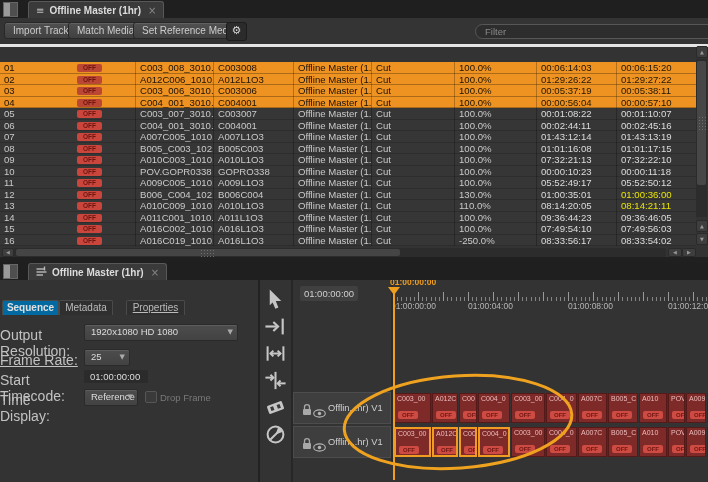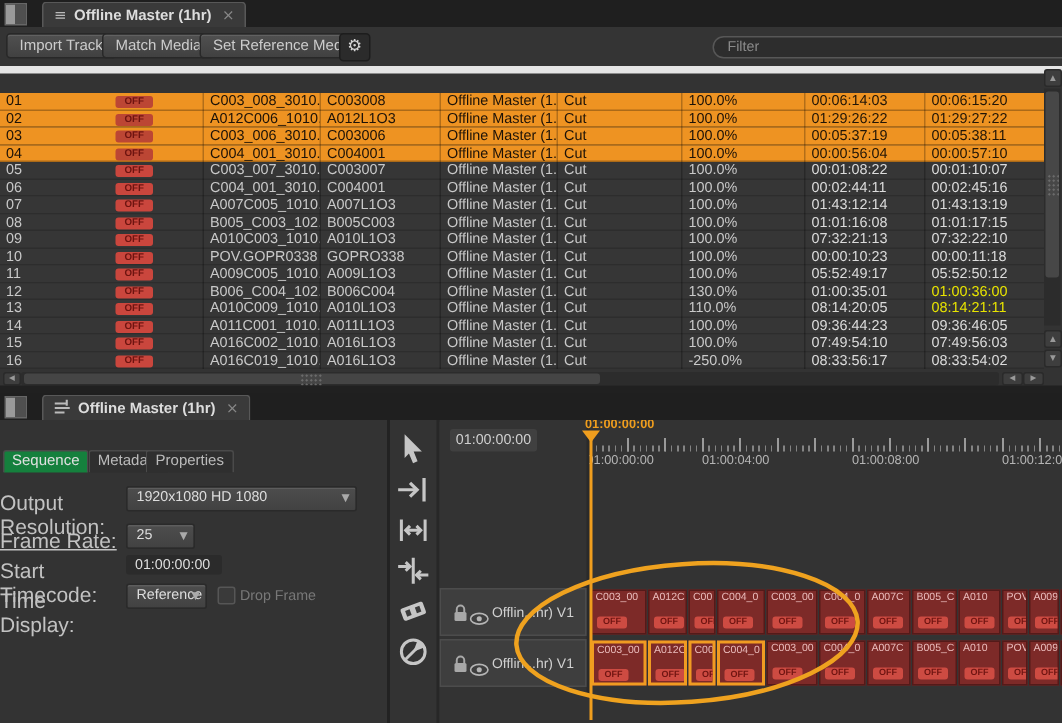--- a/index.html
+++ b/index.html
@@ -11,21 +11,21 @@
   .tabbar{position:absolute;left:0;right:0;height:18px;background:#1f1f1f;border-bottom:1px solid #141414;}
   .panelicon{position:absolute;left:3px;top:2px;width:13px;height:13px;
              background:linear-gradient(90deg,#9a9a9a 0 45%,#4f4f4f 45%);border:1px solid #666;}
   .tab{position:absolute;left:28px;top:1px;height:17px;background:#3a3a3a;border:1px solid #585858;border-bottom:none;
        border-radius:3px 3px 0 0;display:flex;align-items:center;gap:5px;padding:0 7px;}
   .tab .ticon{font-size:10px;color:#bbb;line-height:10px;}
   .tab .ttitle{font-size:10px;font-weight:bold;color:#ddd;white-space:nowrap;}
   .tab .tclose{font-size:10px;color:#888;margin-left:2px;}
 
   
-  .toolrow{position:absolute;top:18px;left:0;right:0;height:26px;background:#343434;border-bottom:5px solid #e5e5e5;}
+  .toolrow{position:absolute;top:18px;left:0;right:0;height:26px;background:#343434;border-bottom:3px solid #e5e5e5;}
   .btn{position:absolute;top:4px;height:17px;background:linear-gradient(#505050,#414141);border:1px solid #282828;
        border-radius:3px;color:#ccc;font-size:10px;line-height:15px;padding:0 8px;box-shadow:inset 0 1px 0 #616161;}
   .gearbtn{position:absolute;top:4px;left:226px;width:19px;height:17px;background:#2b2b2b;border:1px solid #1d1d1d;
        border-radius:3px;color:#d5d5d5;font-size:11px;text-align:center;line-height:16px;}
   .filter{position:absolute;top:6px;left:475px;width:224px;height:13px;border-radius:8px;background:#2d2d2d;
        border:1px solid #575757;color:#bbb;font-size:9.5px;padding:0 9px;outline:none;font-family:inherit;}
   .filter::placeholder{color:#8a8a8a;}
 
   
   .grid{display:grid;grid-template-columns:51px 80px 78px 80px 78px 83px 82px 80px 80px;padding-left:4px;}
@@ -55,21 +55,21 @@
   .vthumb{position:absolute;left:1px;top:2px;width:9px;height:124px;background:#474747;border-radius:2px;}
   .gripv{position:absolute;width:8px;height:15px;background-image:radial-gradient(circle,#6e6e6e 30%,transparent 36%);
         background-size:3px 3px;}
 
   
   .divider{position:absolute;top:257px;left:0;right:0;height:5px;background:#202020;}
   .bottom{position:absolute;top:262px;left:0;width:708px;height:220px;background:#333;}
   .leftpanel{position:absolute;top:18px;left:0;width:258px;height:202px;background:#333;border-right:2px solid #222;}
   .seqtab{position:absolute;top:20px;height:14px;font-size:10px;color:#bbb;background:#2f2f2f;border:1px solid #4a4a4a;
           border-bottom:none;border-radius:2px 2px 0 0;text-align:center;line-height:13px;}
-  .seqtab.active{background:#15803d;color:#e0e0e0;}
+  .seqtab.active{background:#0369a1;color:#e0e0e0;font-weight:bold;}
   .flabel{position:absolute;width:80px;font-size:14px;color:#c2c2c2;}
   .dropdown{position:absolute;height:15px;background:linear-gradient(#4d4d4d,#424242);border:1px solid #2a2a2a;
           border-radius:2px;font-size:9.5px;color:#ddd;line-height:14px;padding-left:6px;box-shadow:inset 0 1px 0 #5d5d5d;}
   .dropdown .arrow{position:absolute;right:4px;top:0;font-size:7px;color:#aaa;line-height:14px;}
   .valuebox{position:absolute;height:13px;background:#2b2b2b;font-size:9.5px;color:#ddd;line-height:13px;
           padding:0 6px;border-radius:2px;}
   .checkbox{position:absolute;width:10px;height:10px;background:#3a3a3a;border:1px solid #565656;border-radius:2px;}
   .cblabel{position:absolute;font-size:9.5px;color:#787878;}
 
   
@@ -343,21 +343,21 @@
             </svg>
         </span>
         <span class="ttitle">Offline Master (1hr)</span>
         <span class="tclose glyph">×</span>
       </div>
     </div>
 
     <div class="leftpanel">
       <div class="seqtab active" style="left:2px;width:55px;">Sequence</div>
       <div class="seqtab" style="left:59px;width:52px;">Metadata</div>
-      <div class="seqtab" style="left:97px;width:57px;">Properties</div>
+      <div class="seqtab" style="left:126px;width:57px;text-decoration:underline;">Properties</div>
 
       <div class="flabel" style="left:0;top:47px;">Output Resolution:</div>
       <div class="dropdown" style="left:84px;top:44px;width:146px;">
         <span>1920x1080 HD 1080</span>
         <span class="arrow glyph">▼</span>
       </div>
 
       <div class="flabel" style="left:0;top:72px;text-decoration:underline;">Frame Rate:</div>
       <div class="dropdown" style="left:84px;top:69px;width:38px;">
         <span>25</span>

